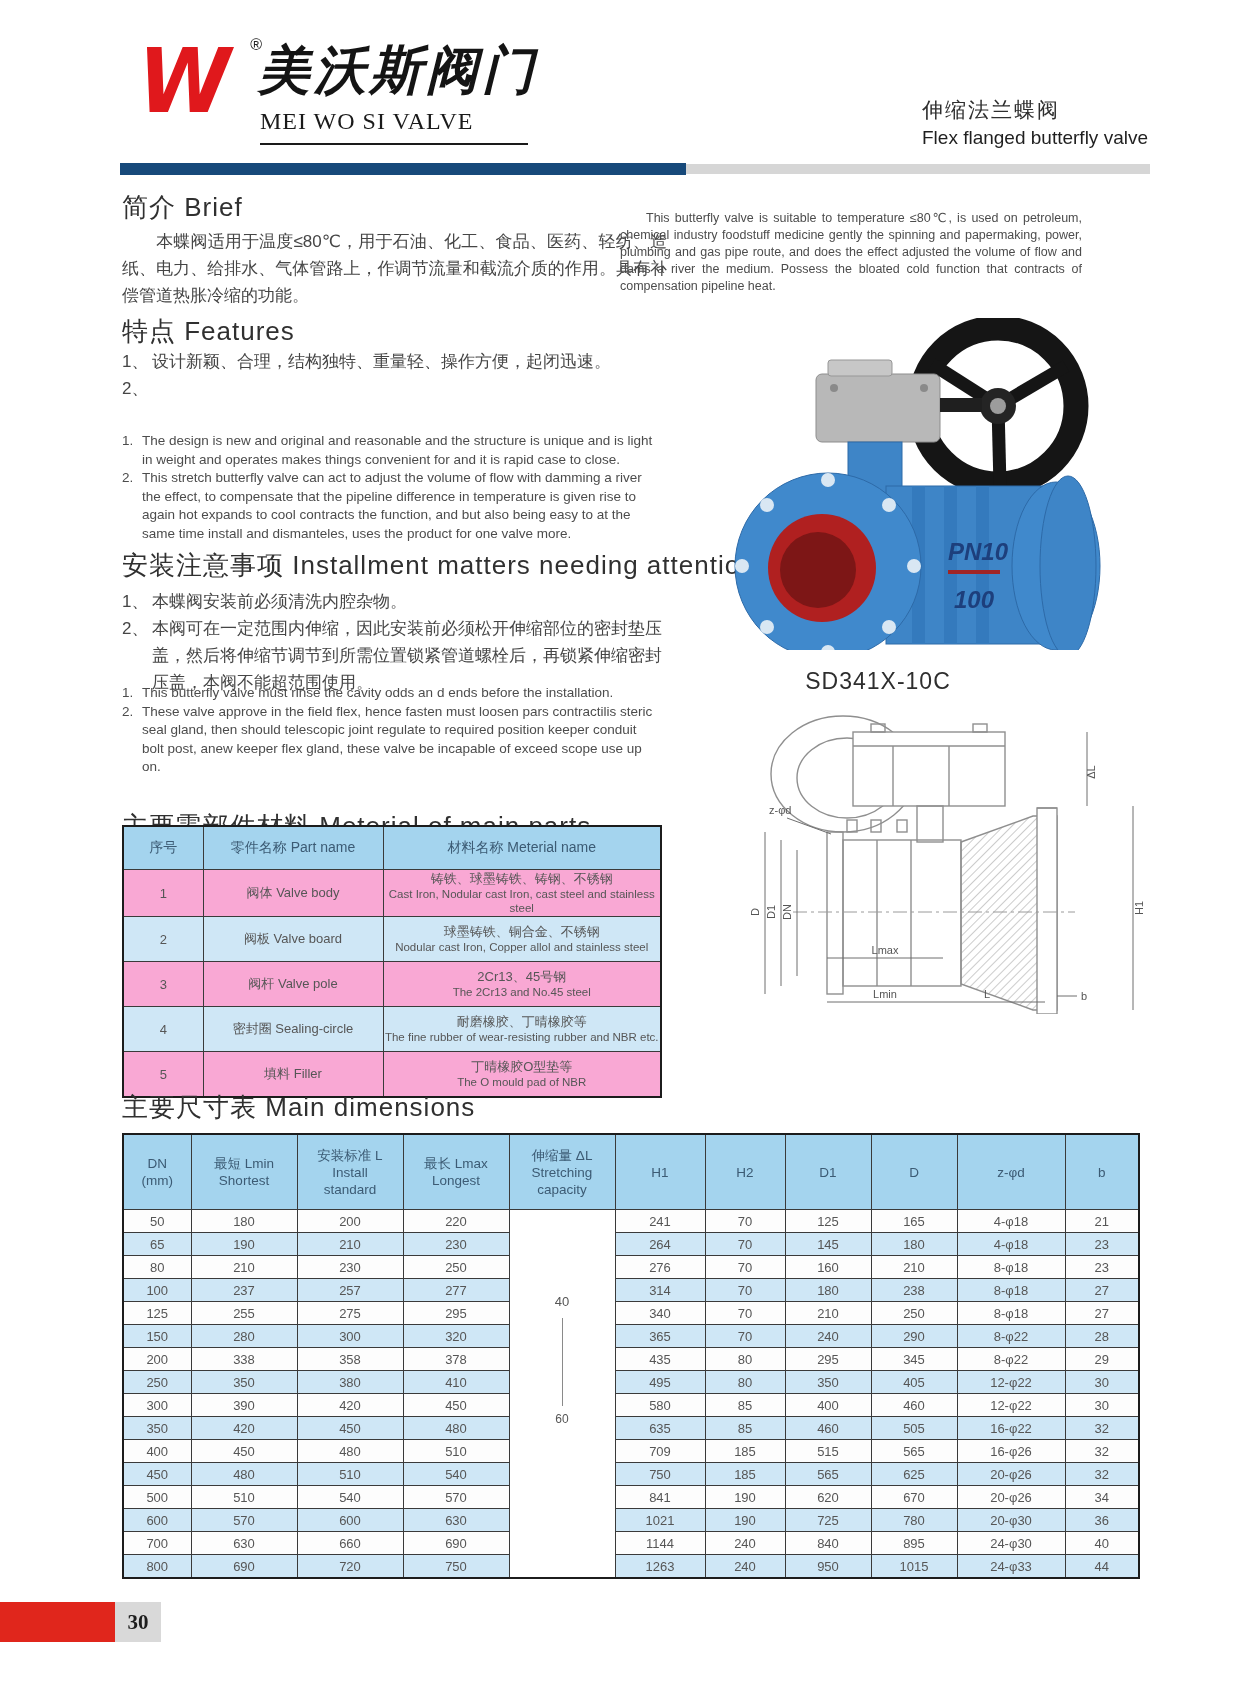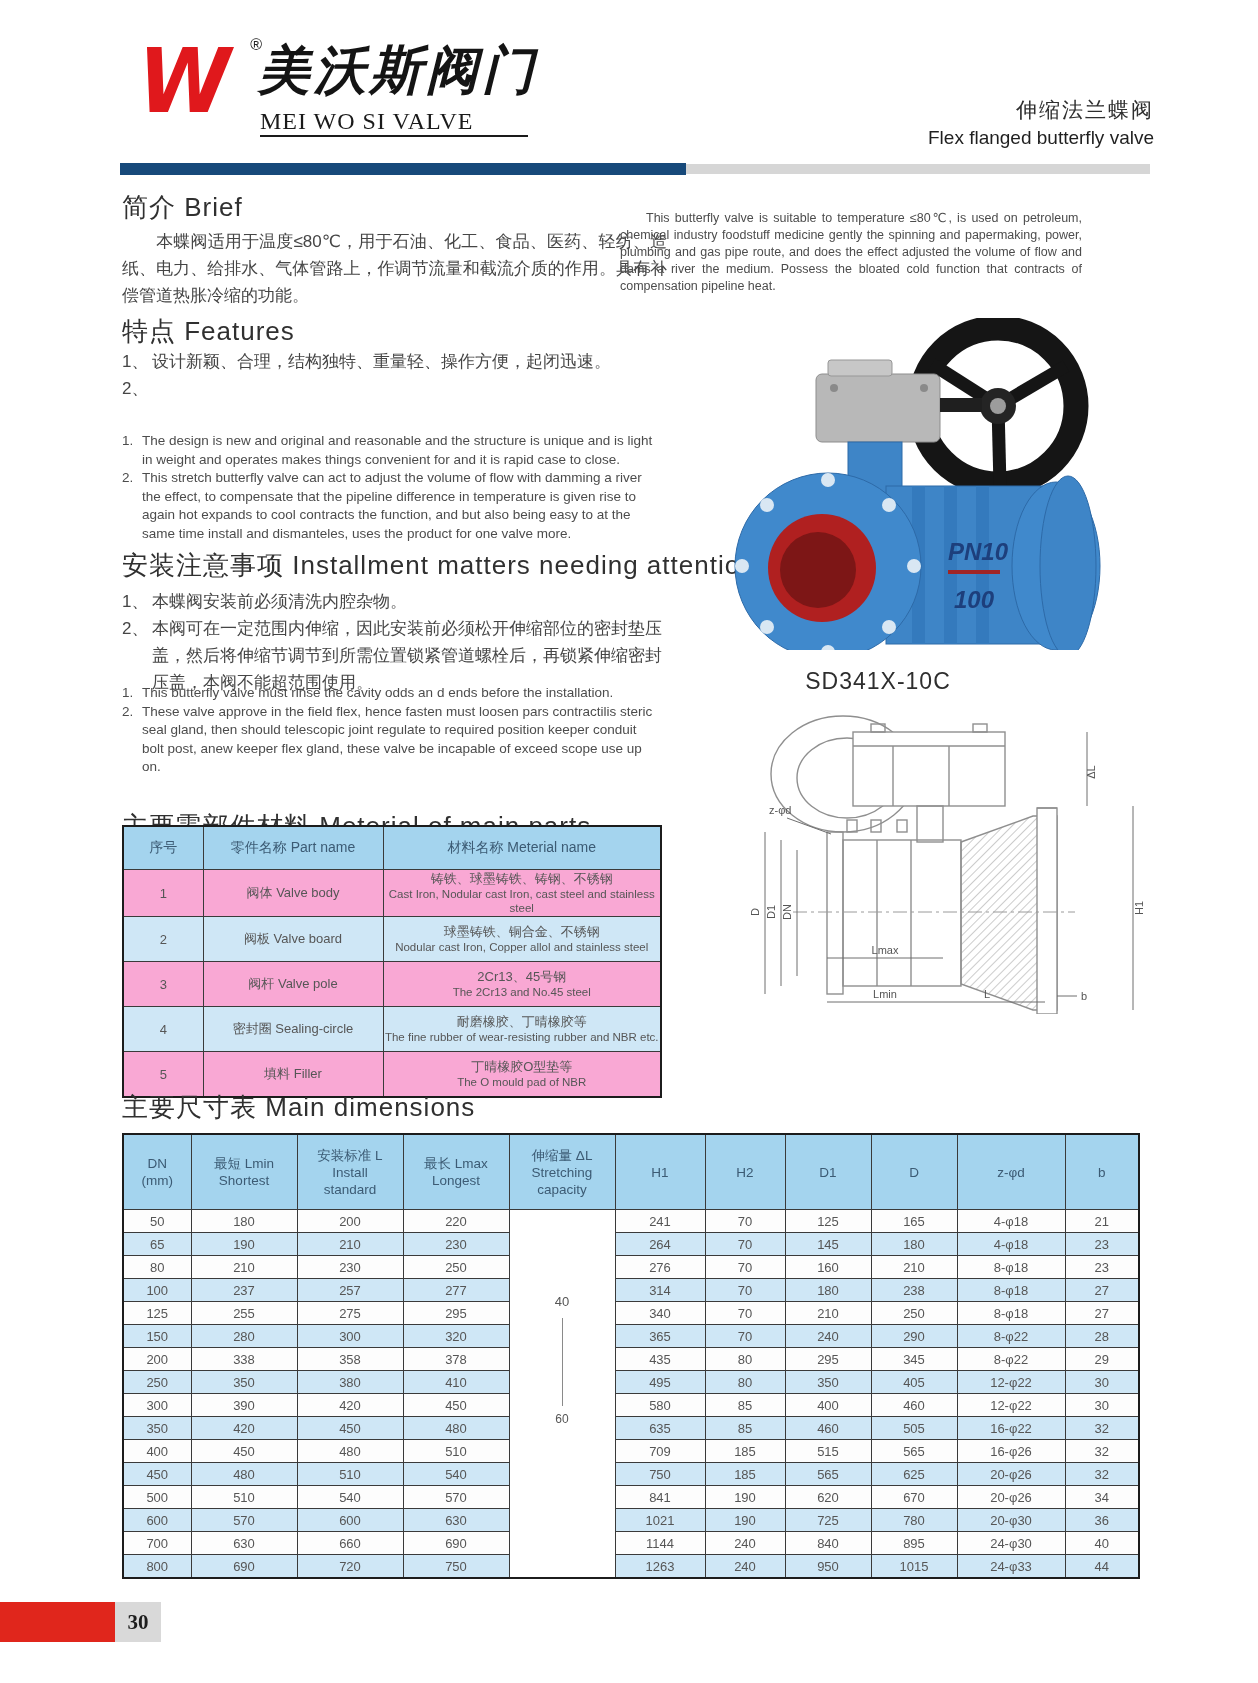--- a/index.html
+++ b/index.html
@@ -16,23 +16,23 @@
     transform:scaleY(1.05);
   }
   .logo-reg{position:absolute;right:-14px;top:-4px;font-size:16px;color:#222;font-style:normal;font-weight:400;}
   .logo-cn{
     position:absolute;left:258px;top:40px;font-size:52px;line-height:60px;color:#141414;
     font-weight:700;font-style:italic;letter-spacing:4px;white-space:nowrap;
   }
   .logo-en{
     position:absolute;left:260px;top:108px;width:268px;font-family:"Liberation Serif","DejaVu Serif",serif;
     font-size:24px;color:#1a1a1a;letter-spacing:1px;white-space:nowrap;
-    border-bottom:2px solid #1a1a1a;padding-bottom:0;
+    border-bottom:2px solid #1a1a1a;padding-bottom:8px;
   }
-  .head-right{position:absolute;right:104px;top:96px;text-align:right;}
+  .head-right{position:absolute;right:110px;top:96px;}
   .head-right .cn{font-size:21px;color:#2e2e2e;letter-spacing:2px;}
   .head-right .en{font-size:19px;font-weight:400;color:#1f1f1f;margin-top:3px;}
   .rule-navy{position:absolute;left:120px;top:163px;width:566px;height:12px;background:#17497a;}
   .rule-gray{position:absolute;left:686px;top:164px;width:464px;height:10px;background:#d6d6d6;}
 
   
   .sec-head{position:absolute;left:122px;font-size:26px;color:#303030;letter-spacing:1px;white-space:nowrap;}
   .cn-par{position:absolute;left:122px;width:545px;font-size:17px;line-height:27px;color:#454545;text-align:justify;}
   .cn-par .ind{display:inline-block;width:34px;}
   .en-par{position:absolute;left:620px;width:462px;font-size:12.5px;line-height:17px;color:#4c4c4c;text-align:justify;}

